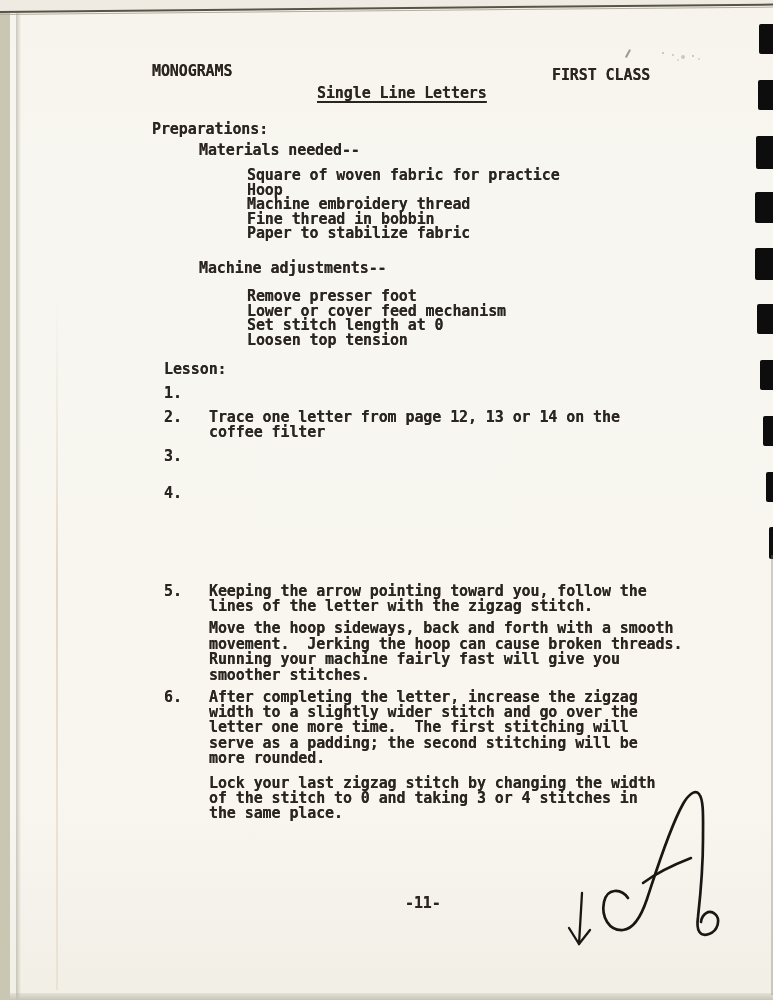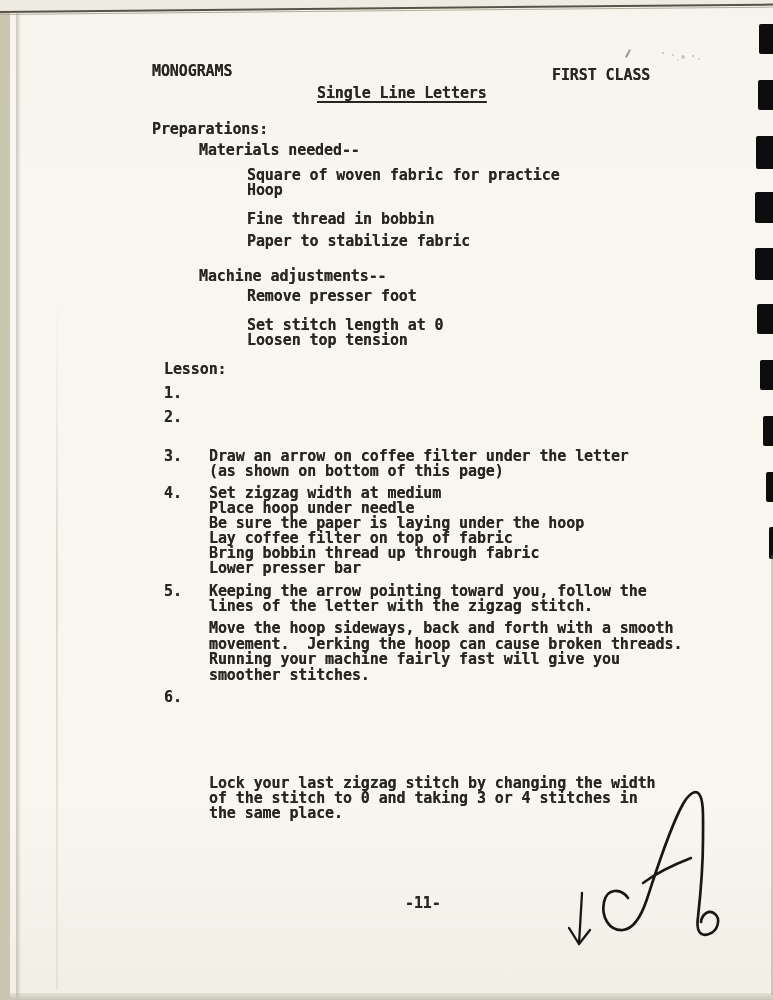--- a/index.html
+++ b/index.html
@@ -72,55 +72,56 @@
   <div class="txt" style="left:142px;top:64px;">MONOGRAMS</div>
   <div class="txt" style="left:542px;top:58px;margin-top:10px;">FIRST CLASS</div>
   <div class="pencil-tick"></div>
   <div class="pencil-specks"></div>
   <div class="txt title" style="left:307px;top:86px;text-align:right;">Single Line Letters</div>
 
   <div class="txt" style="left:142px;top:122px;">Preparations:</div>
   <div class="txt" style="left:189px;top:143px;">Materials needed--</div>
   <div class="txt lh147" style="left:237px;top:168px;">Square of woven fabric for practice</div>
   <div class="txt lh147" style="left:237px;top:183px;">Hoop</div>
+  <div class="txt lh147" style="left:237px;top:197px;">Machine embroidery thread</div>
   <div class="txt lh147" style="left:237px;top:212px;">Fine thread in bobbin</div>
-  <div class="txt lh147" style="left:237px;top:226px;margin-top:8px;">Paper to stabilize fabric</div>
+  <div class="txt lh147" style="left:237px;top:226px;">Paper to stabilize fabric</div>
 
-  <div class="txt" style="left:189px;top:261px;margin-top:8px;">Machine adjustments--</div>
+  <div class="txt" style="left:189px;top:261px;">Machine adjustments--</div>
   <div class="txt lh147" style="left:237px;top:289px;">Remove presser foot</div>
+  <div class="txt lh147" style="left:237px;top:304px;">Lower or cover feed mechanism</div>
   <div class="txt lh147" style="left:237px;top:318px;">Set stitch length at 0</div>
   <div class="txt lh147" style="left:237px;top:333px;">Loosen top tension</div>
 
   <div class="txt" style="left:154px;top:362px;">Lesson:</div>
 
   <div class="txt" style="left:154px;top:386px;">1.</div>
 
   <div class="txt" style="left:154px;top:410px;">2.</div>
+  <div class="txt" style="left:199px;top:410px;">Trace one letter from page 12, 13 or 14 on the
+coffee filter</div>
 
   <div class="txt" style="left:154px;top:449px;">3.</div>
-  <div class="txt" style="left:199px;top:449px;">Draw an arrow on coffee filter under the letter
-(as shown on bottom of this page)</div>
 
   <div class="txt" style="left:154px;top:486px;">4.</div>
-  <div class="txt" style="left:199px;top:486px;">Set zigzag width at medium
-Place hoop under needle
-Be sure the paper is laying under the hoop
-Lay coffee filter on top of fabric
-Bring bobbin thread up through fabric
-Lower presser bar</div>
 
   <div class="txt" style="left:154px;top:584px;">5.</div>
   <div class="txt" style="left:199px;top:621px;line-height:15.6px;">Move the hoop sideways, back and forth with a smooth
 movement.  Jerking the hoop can cause broken threads.
 Running your machine fairly fast will give you
 smoother stitches.</div>
   <div class="txt" style="left:199px;top:584px;line-height:15.4px;">Keeping the arrow pointing toward you, follow the
 lines of the letter with the zigzag stitch.</div>
 
   <div class="txt" style="left:154px;top:690px;">6.</div>
+  <div class="txt" style="left:199px;top:690px;line-height:15.2px;">After completing the letter, increase the zigzag
+width to a slightly wider stitch and go over the
+letter one more time.  The first stitching will
+serve as a padding; the second stitching will be
+more rounded.</div>
   <div class="txt" style="left:199px;top:776px;line-height:15.2px;">Lock your last zigzag stitch by changing the width
 of the stitch to 0 and taking 3 or 4 stitches in
 the same place.</div>
 
   <div class="txt" style="left:395px;top:896px;text-align:right;">-11-</div>
 
   <svg class="hand" style="left:587px;top:784px;" width="152" height="162" viewBox="0 0 152 162">
     <path d="M31,114 C24,104 10,104 7,118 C4,133 12,147 26,146 C36,145 44,133 50,115
              C58,91 72,45 86,20 C91,11 98,5 102,10 C107,16 106,34 106,55
              C106,85 103,115 101,133 C99,147 103,153 112,150

